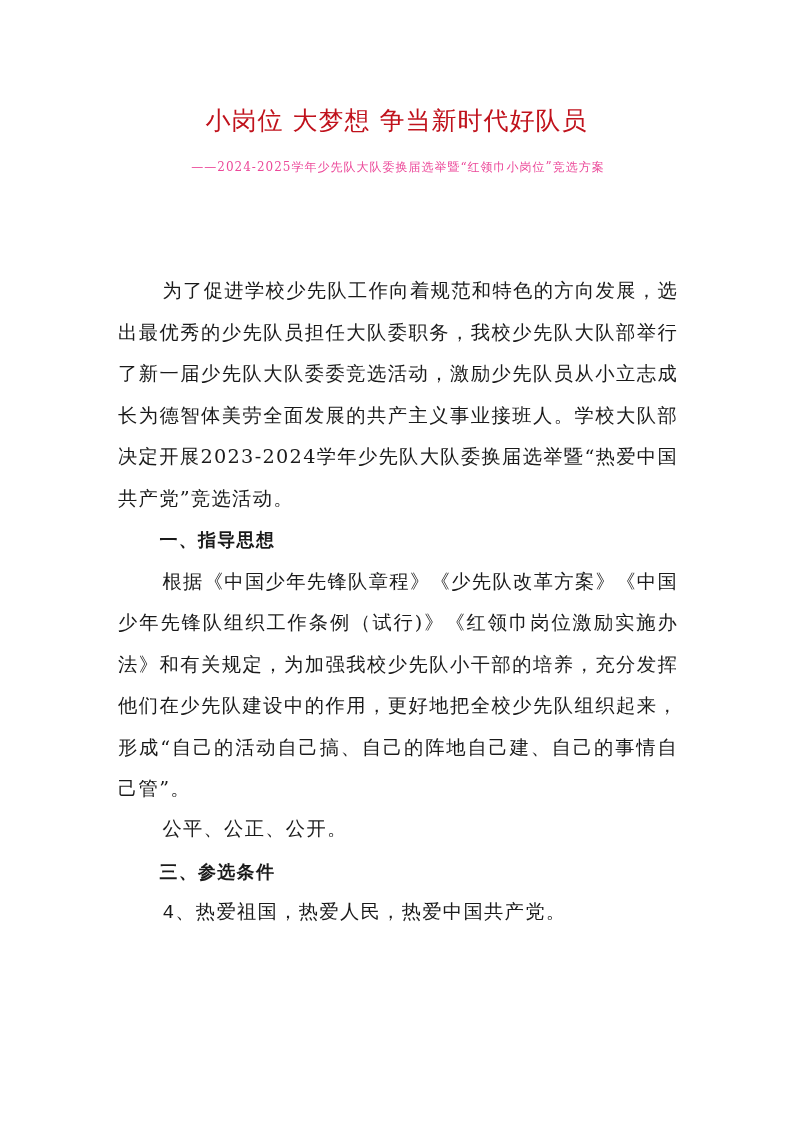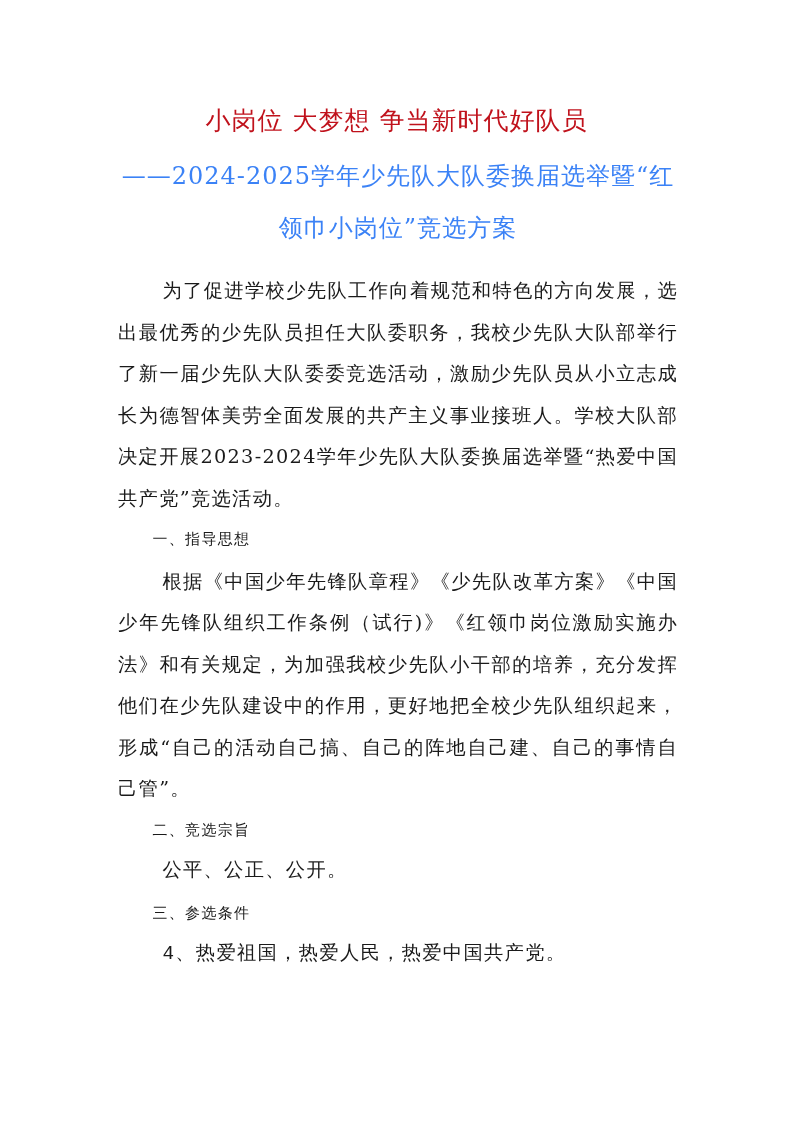--- a/index.html
+++ b/index.html
@@ -3,41 +3,40 @@
 <meta charset="utf-8">
 <style>
   html, body { margin: 0; padding: 0; background: #ffffff; }
   body { width: 793px; height: 1122px; position: relative; overflow: hidden;
          font-family: "DejaVu Serif", "Liberation Serif", serif; color: #1a1a1a; }
   .page { position: absolute; left: 0; top: 0; width: 731px; height: 1122px; margin-top: 8px; }
   .title { position: absolute; left: 0; width: 793px; top: 96px; text-align: center;
            font-size: 25px; line-height: 34px; color: #c0121c; letter-spacing: 1px;
            font-family: "DejaVu Serif", serif; }
   .subtitle { position: absolute; left: 118px; width: 560px; top: 142px; text-align: center;
-              font-size: 24px; line-height: 52px; letter-spacing: 1px; color: #3b82f6; }
+              font-size: 12px; line-height: 34px; letter-spacing: 1px; color: #ec4899; }
   .body-block { position: absolute; left: 118px; width: 560px; top: 262px; }
   .para { margin: 0; font-size: 19.3px; line-height: 41.5px; letter-spacing: 1.3px;
           text-align: justify; text-indent: 2.3em; }
-  .heading { margin: 0; font-size: 15px; line-height: 41.5px; letter-spacing: 1.3px;
-             text-indent: 2.3em; font-weight: normal; }
+  .heading { margin: 0; font-size: 18px; line-height: 41.5px; letter-spacing: 1.3px;
+             text-indent: 2.3em; font-weight: bold; }
   .item { margin: 0; font-size: 19.3px; line-height: 41.5px; letter-spacing: 1.3px;
           text-indent: 2.3em; font-family: Liberation Mono, monospace; }
 </style>
 </head>
 <body>
 
 <div class="page">
   <div class="title">小岗位 大梦想 争当新时代好队员</div>
   <div class="subtitle">——2024-2025学年少先队大队委换届选举暨“红领巾小岗位”竞选方案</div>
 
   <div class="body-block">
     <p class="para">为了促进学校少先队工作向着规范和特色的方向发展，选出最优秀的少先队员担任大队委职务，我校少先队大队部举行了新一届少先队大队委委竞选活动，激励少先队员从小立志成长为德智体美劳全面发展的共产主义事业接班人。学校大队部决定开展2023-2024学年少先队大队委换届选举暨“热爱中国共产党”竞选活动。</p>
 
     <p class="heading">一、指导思想</p>
     <p class="para">根据《中国少年先锋队章程》《少先队改革方案》《中国少年先锋队组织工作条例（试行)》《红领巾岗位激励实施办法》和有关规定，为加强我校少先队小干部的培养，充分发挥他们在少先队建设中的作用，更好地把全校少先队组织起来，形成“自己的活动自己搞、自己的阵地自己建、自己的事情自己管”。</p>
 
-    <p class="heading">二、竞选宗旨</p>
     <p class="item">公平、公正、公开。</p>
 
     <p class="heading">三、参选条件</p>
     <p class="item">4、热爱祖国，热爱人民，热爱中国共产党。</p>
   </div>
 </div>
 
 </body></html>

